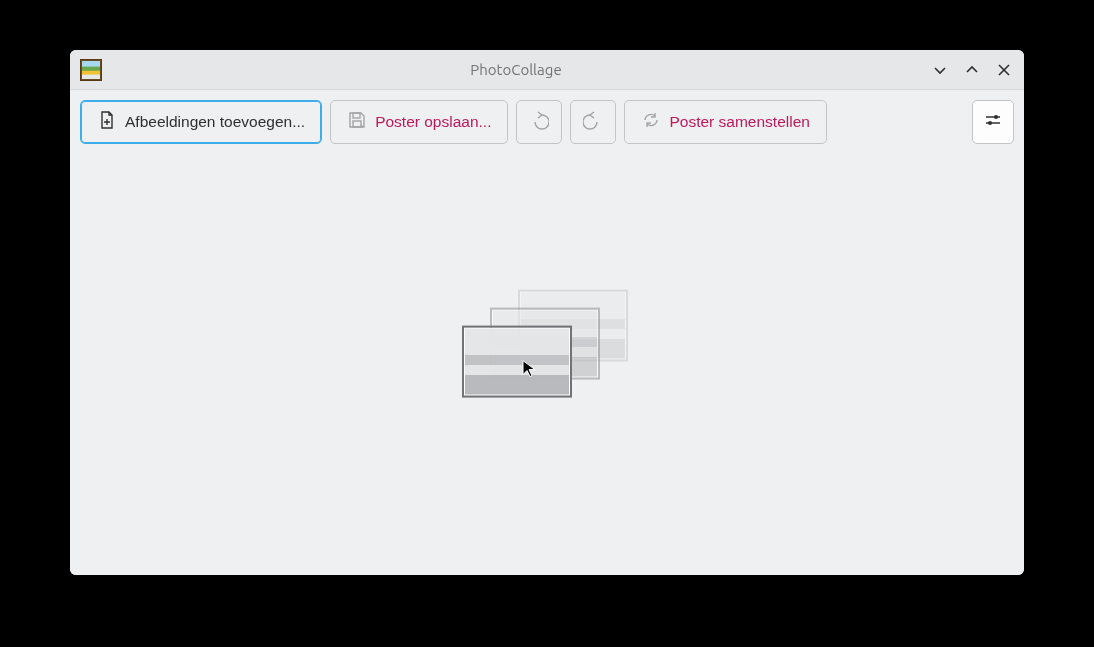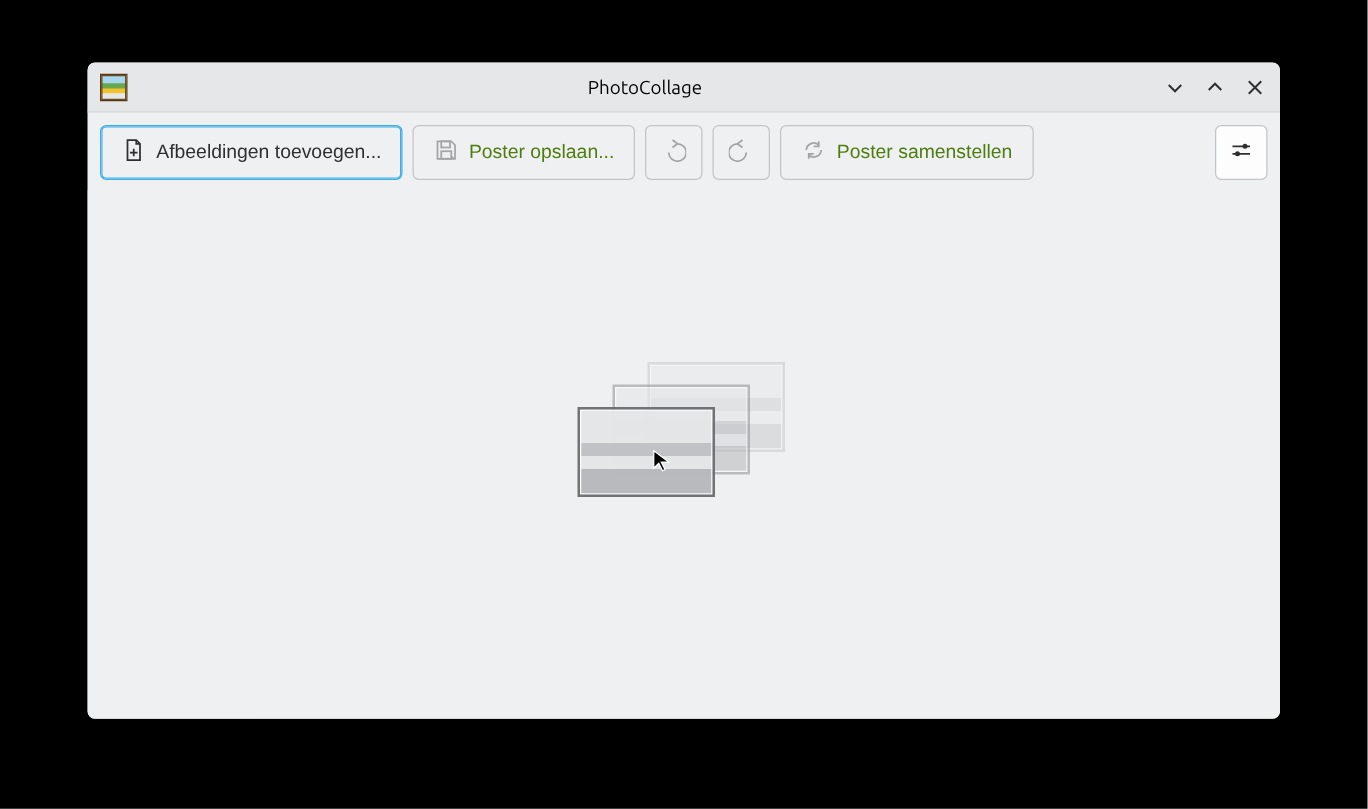--- a/index.html
+++ b/index.html
@@ -40,21 +40,21 @@
       background:
         linear-gradient(#a8d8f0,#a8d8f0) 0 0/100% 33% no-repeat,
         linear-gradient(#6aa84f,#6aa84f) 0 33%/100% 34% no-repeat,
         linear-gradient(#f1c232,#f1c232) 0 67%/100% 33% no-repeat;
       box-shadow: inset 0 0 0 1px #6b4d22;
     }
     .title-text {
       flex: 1 1 auto;
       text-align: center;
       font-size: 15px;
-      color: #000000;
+      color: #737373;
     }
     .winbtns { display: flex; gap: 12px; align-items: center; }
     .winbtn {
       width: 20px; height: 20px;
       display: flex; align-items: center; justify-content: center;
       color: #2e2f30;
       cursor: pointer;
     }
     .winbtn svg { width: 14px; height: 14px; stroke: currentColor; stroke-width: 1.6; fill: none; }
 
@@ -76,21 +76,21 @@
       font-size: 15.5px;
       color: #2e2f30;
       cursor: pointer;
       white-space: nowrap;
     }
     .tbtn.focused {
       border-color: #3daee9;
       box-shadow: inset 0 0 0 1px #3daee9;
     }
     .tbtn.disabled {
-      color: #4d7c0f;
+      color: #be185d;
       cursor: default;
     }
     .tbtn.iconly { padding: 0 12px; }
     .tbtn.iconly svg { width: 20px; height: 20px; }
     .tbtn svg { width: 20px; height: 20px; stroke: currentColor; stroke-width: 1.4; fill: none; }
     .tbtn.disabled svg { stroke: #a2a4a7; }
     .tbtn.settings { margin-left: auto; padding: 0 10px; background:#fdfdfd; }
 
     .canvas {
       flex: 1 1 auto;

